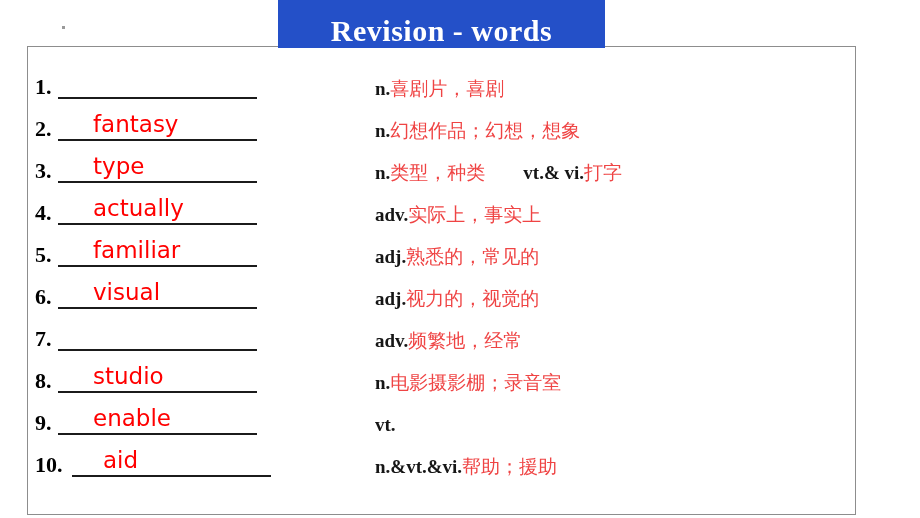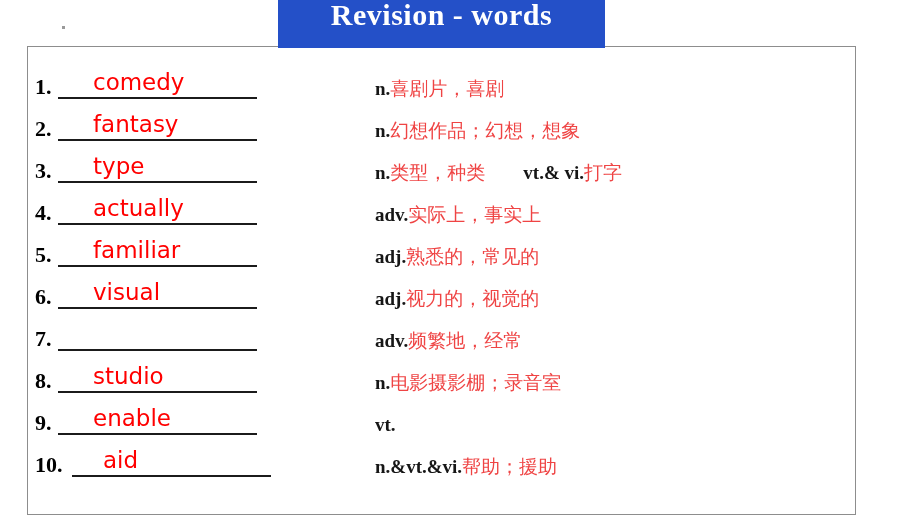--- a/index.html
+++ b/index.html
@@ -40,21 +40,21 @@
 
   
   #title-banner {
     position: absolute;
     left: 278px;
     top: 0px;
     width: 327px;
     height: 48px;
     background: #2450c8;
     display: flex;
-    align-items: flex-start;
+    align-items: flex-end;
     justify-content: center;
     z-index: 5;
   }
   #title-text {
     color: #ffffff;
     font-family: "Liberation Serif", serif;
     font-weight: bold;
     font-size: 30px;
     letter-spacing: 0.5px;
     line-height: 1;
@@ -151,21 +151,20 @@
   <div id="content-frame"></div>
 
   <div id="title-banner">
     <span id="title-text">Revision - words</span>
   </div>
 
   <div id="word-column">
 
     <div class="blank-row">
       <span class="row-num">1.</span>
-      <span class="answer-word">comedy</span>
       <span class="blank-line"></span>
     </div>
 
     <div class="blank-row">
       <span class="row-num">2.</span>
       <span class="answer-word">fantasy</span>
       <span class="blank-line"></span>
     </div>
 
     <div class="blank-row">

